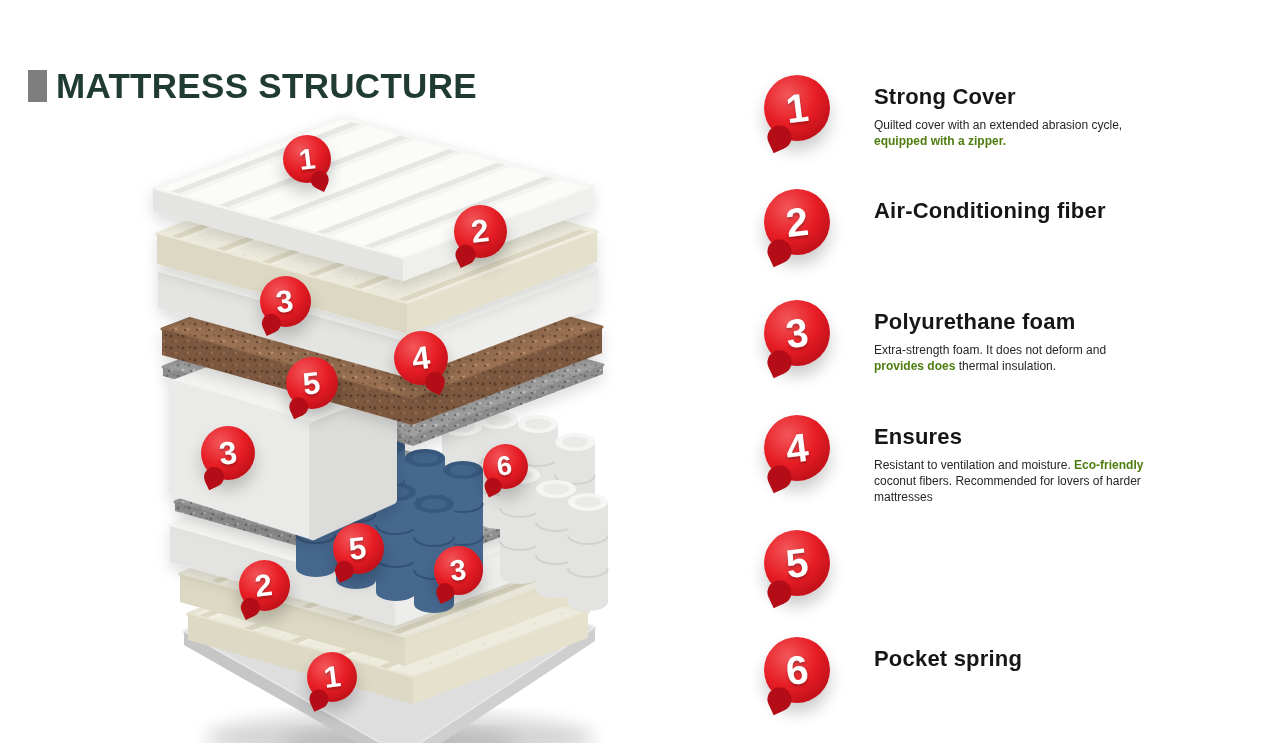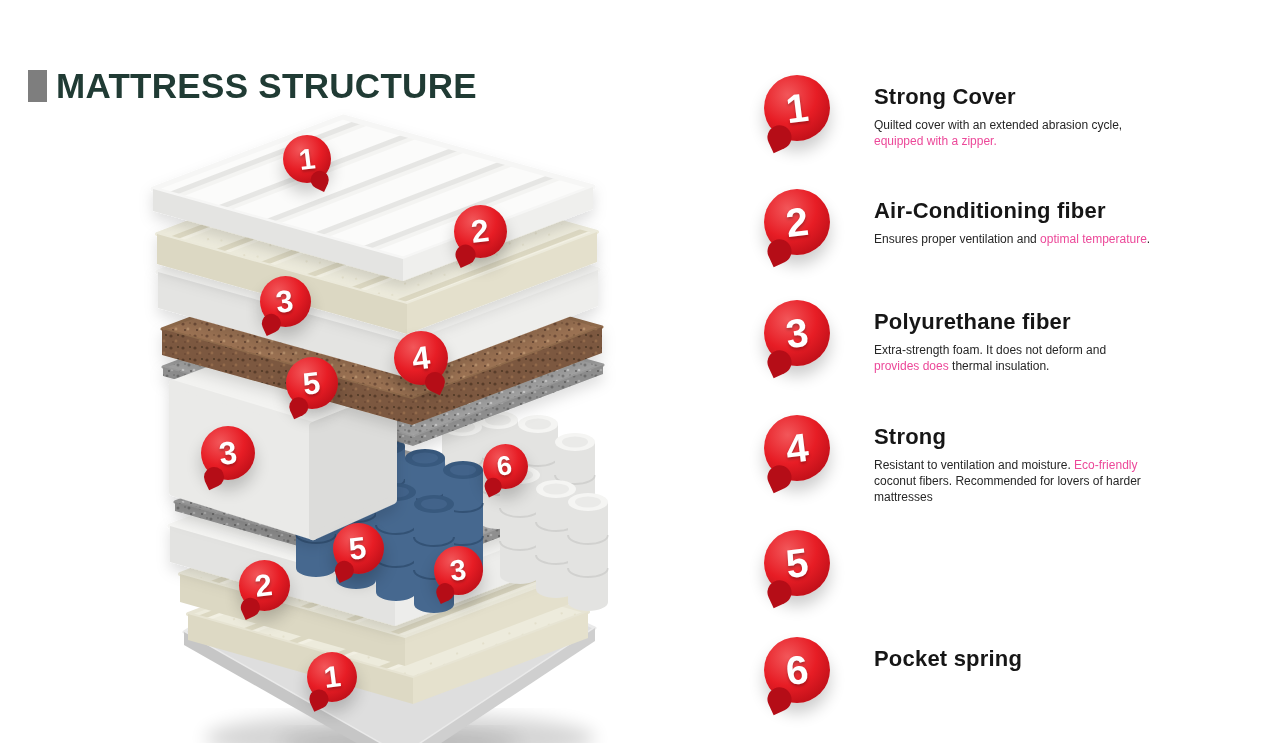--- a/index.html
+++ b/index.html
@@ -28,21 +28,21 @@
   .marker .num{color:#fff;font-weight:800;transform:rotate(-7deg);
     text-shadow:0 2px 3px rgba(0,0,0,.28);line-height:1;}
 
   
   .legend-item{position:absolute;left:764px;display:flex;gap:44px;}
   .legend-item .marker{position:relative;width:66px;height:66px;flex:0 0 66px;}
   .legend-item .marker .num{font-size:40px;}
   .legend-text{padding-top:9px;width:402px;}
   .legend-title{margin:0 0 7px 0;font-size:22px;font-weight:800;color:#161616;letter-spacing:.2px;}
   .legend-desc{margin:0;font-size:12px;line-height:1.34;color:#262626;white-space:pre-line;}
-  .legend-desc b{font-weight:400;color:#ec4899;}
+  .legend-desc b{font-weight:700;color:#4d7c0f;}
 </style>
 </head>
 <body>
 
 <div class="canvas">
 
   <div class="page-title">
     <div class="title-bar"></div>
     <h1>MATTRESS STRUCTURE</h1>
   </div>
@@ -250,39 +250,38 @@
       <p class="legend-desc"><span>Quilted cover with an extended abrasion cycle,
 </span><b>equipped with a zipper.</b></p>
     </div>
   </div>
       <div class="legend-item" style="top: 157px;">
     <div class="marker tail-bl">
       <span class="num">2</span>
     </div>
     <div class="legend-text">
       <h2 class="legend-title">Air-Conditioning fiber</h2>
-      <p class="legend-desc"><span>Ensures proper ventilation and </span><b>optimal temperature</b><span>.</span></p>
     </div>
   </div>
       <div class="legend-item" style="top: 268px;">
     <div class="marker tail-bl">
       <span class="num">3</span>
     </div>
     <div class="legend-text">
-      <h2 class="legend-title">Polyurethane fiber</h2>
+      <h2 class="legend-title">Polyurethane foam</h2>
       <p class="legend-desc"><span>Extra-strength foam. It does not deform and
 </span><b>provides does</b><span> thermal insulation.</span></p>
     </div>
   </div>
       <div class="legend-item" style="top: 383px;">
     <div class="marker tail-bl">
       <span class="num">4</span>
     </div>
     <div class="legend-text">
-      <h2 class="legend-title">Strong</h2>
+      <h2 class="legend-title">Ensures</h2>
       <p class="legend-desc"><span>Resistant to ventilation and moisture. </span><b>Eco-friendly</b><span>
 coconut fibers. Recommended for lovers of harder
 mattresses</span></p>
     </div>
   </div>
       <div class="legend-item" style="top: 498px;">
     <div class="marker tail-bl">
       <span class="num">5</span>
     </div>
   </div>

